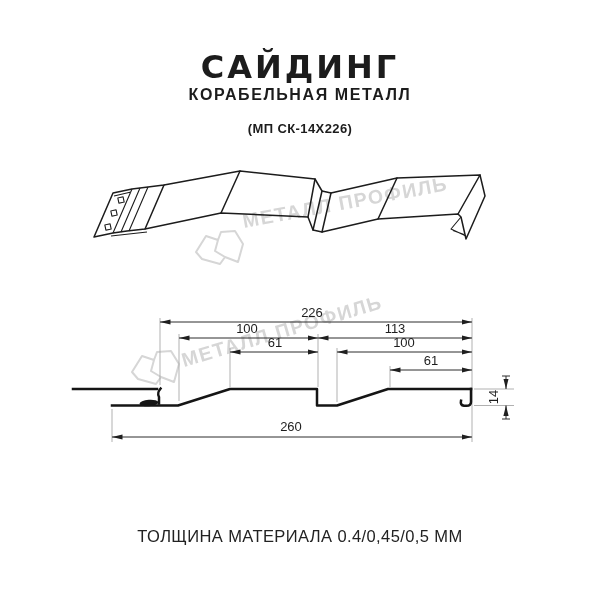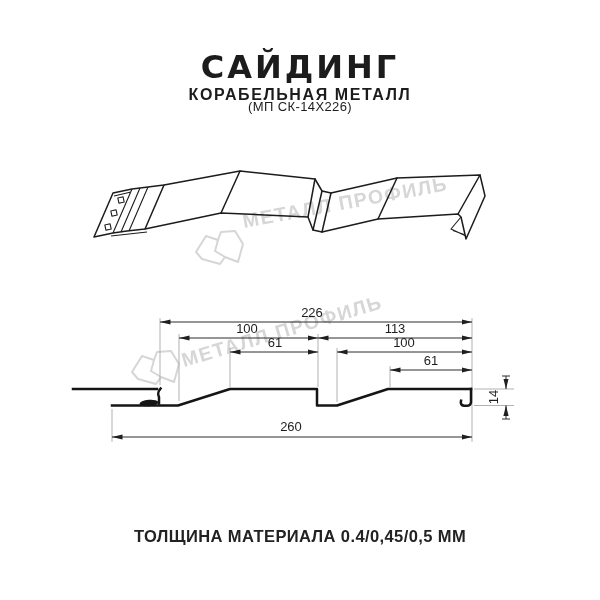--- a/index.html
+++ b/index.html
@@ -2,22 +2,22 @@
 <html><head>
 <meta charset="utf-8">
 <style>
   html,body{margin:0;padding:0;background:#fff;}
   .stage{position:relative;width:600px;height:600px;background:#ffffff;overflow:hidden;
          font-family:"Liberation Sans",sans-serif;padding-left:22px;}
   .hdr{position:absolute;left:0;width:600px;text-align:center;color:#1c1c1c;}
   .title{top:48px;font-family:"DejaVu Sans","Liberation Sans",sans-serif;
          font-size:32px;font-weight:bold;letter-spacing:3px;}
   .subtitle{top:86px;font-size:16px;font-weight:bold;letter-spacing:1.6px;}
-  .model{top:99px;font-size:13px;font-weight:normal;letter-spacing:.4px;}
-  .footer{top:527px;font-size:16.5px;font-weight:bold;letter-spacing:.4px;color:#222;}
+  .model{top:121px;font-size:13px;font-weight:bold;letter-spacing:.4px;}
+  .footer{top:527px;font-size:16.5px;font-weight:normal;letter-spacing:.4px;color:#222;}
   svg{position:absolute;left:0;top:0;}
   .wm-text{font-size:19.5px;font-weight:bold;letter-spacing:1.5px;fill:#d6d6d6;}
   .wm-shape{fill:none;stroke:#d6d6d6;stroke-width:2;stroke-linejoin:round;}
   .p3d{fill:none;stroke:#1c1c1c;stroke-width:1.5;stroke-linejoin:round;stroke-linecap:round;}
   .p3d-thin{fill:none;stroke:#1c1c1c;stroke-width:1.1;stroke-linejoin:round;}
   .prof{fill:none;stroke:#151515;stroke-width:2.5;stroke-linejoin:round;stroke-linecap:square;}
   .ext{stroke:#a8a8a8;stroke-width:.9;fill:none;}
   .dim{stroke:#2c2c2c;stroke-width:1;fill:none;}
   .dimtxt{font-size:13px;fill:#1d1d1d;text-anchor:middle;}
 </style>

